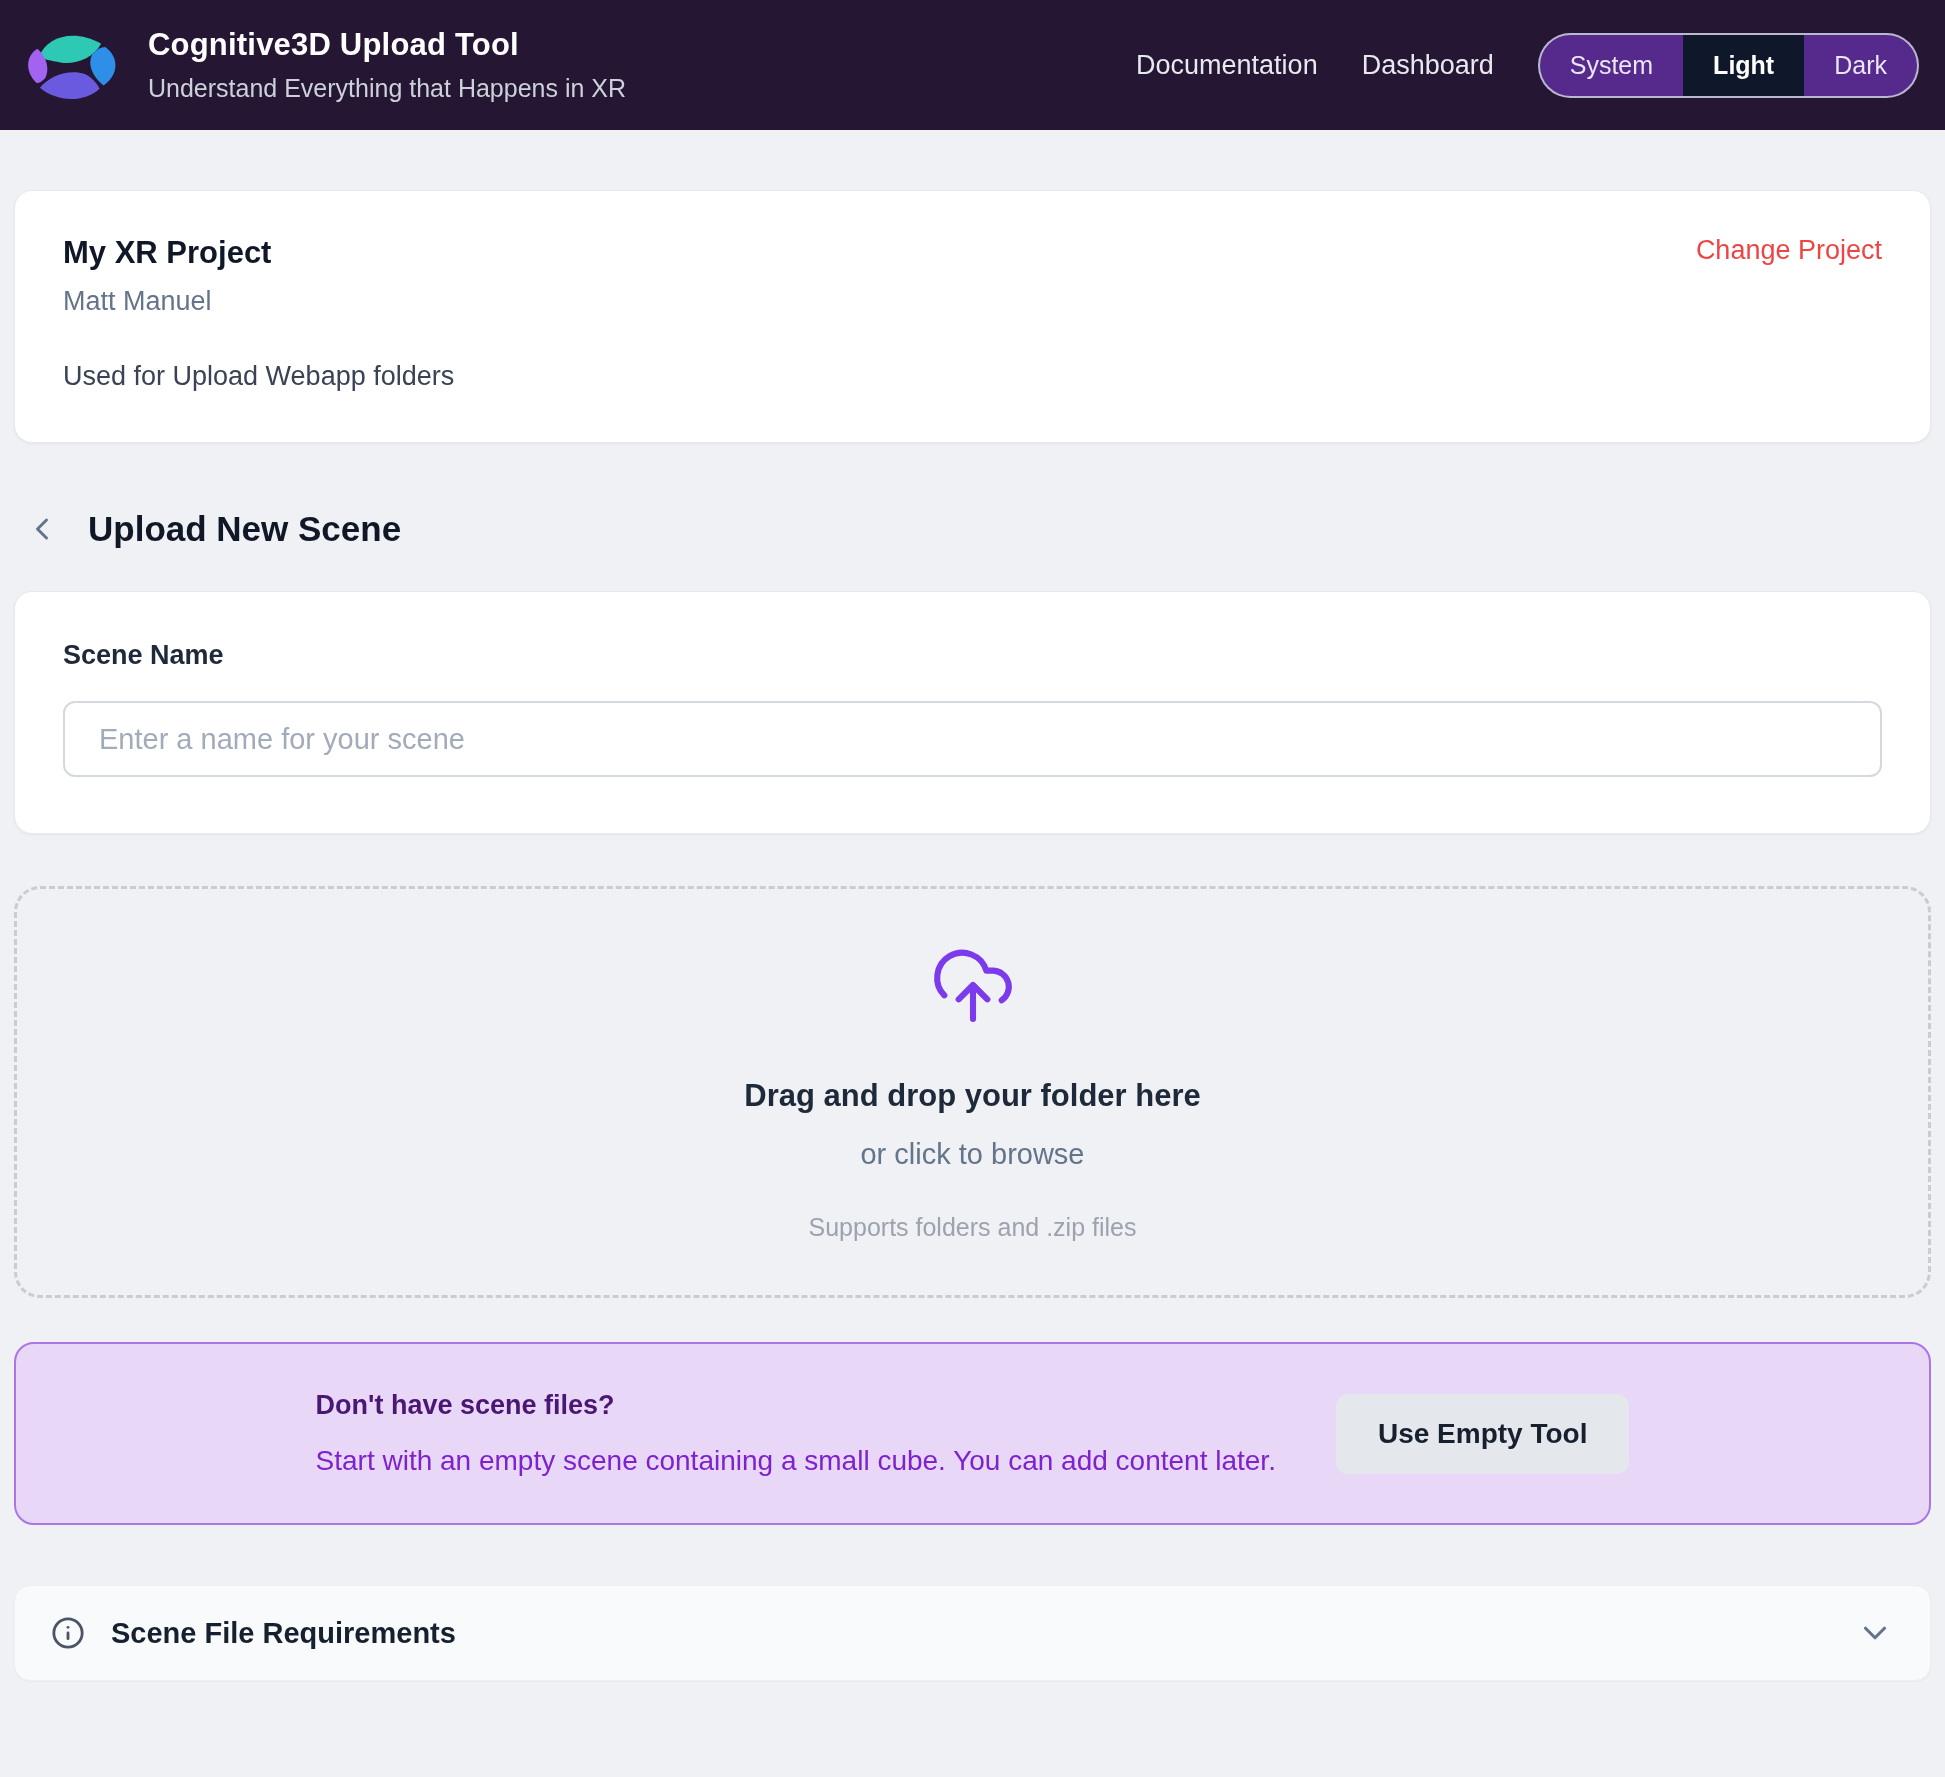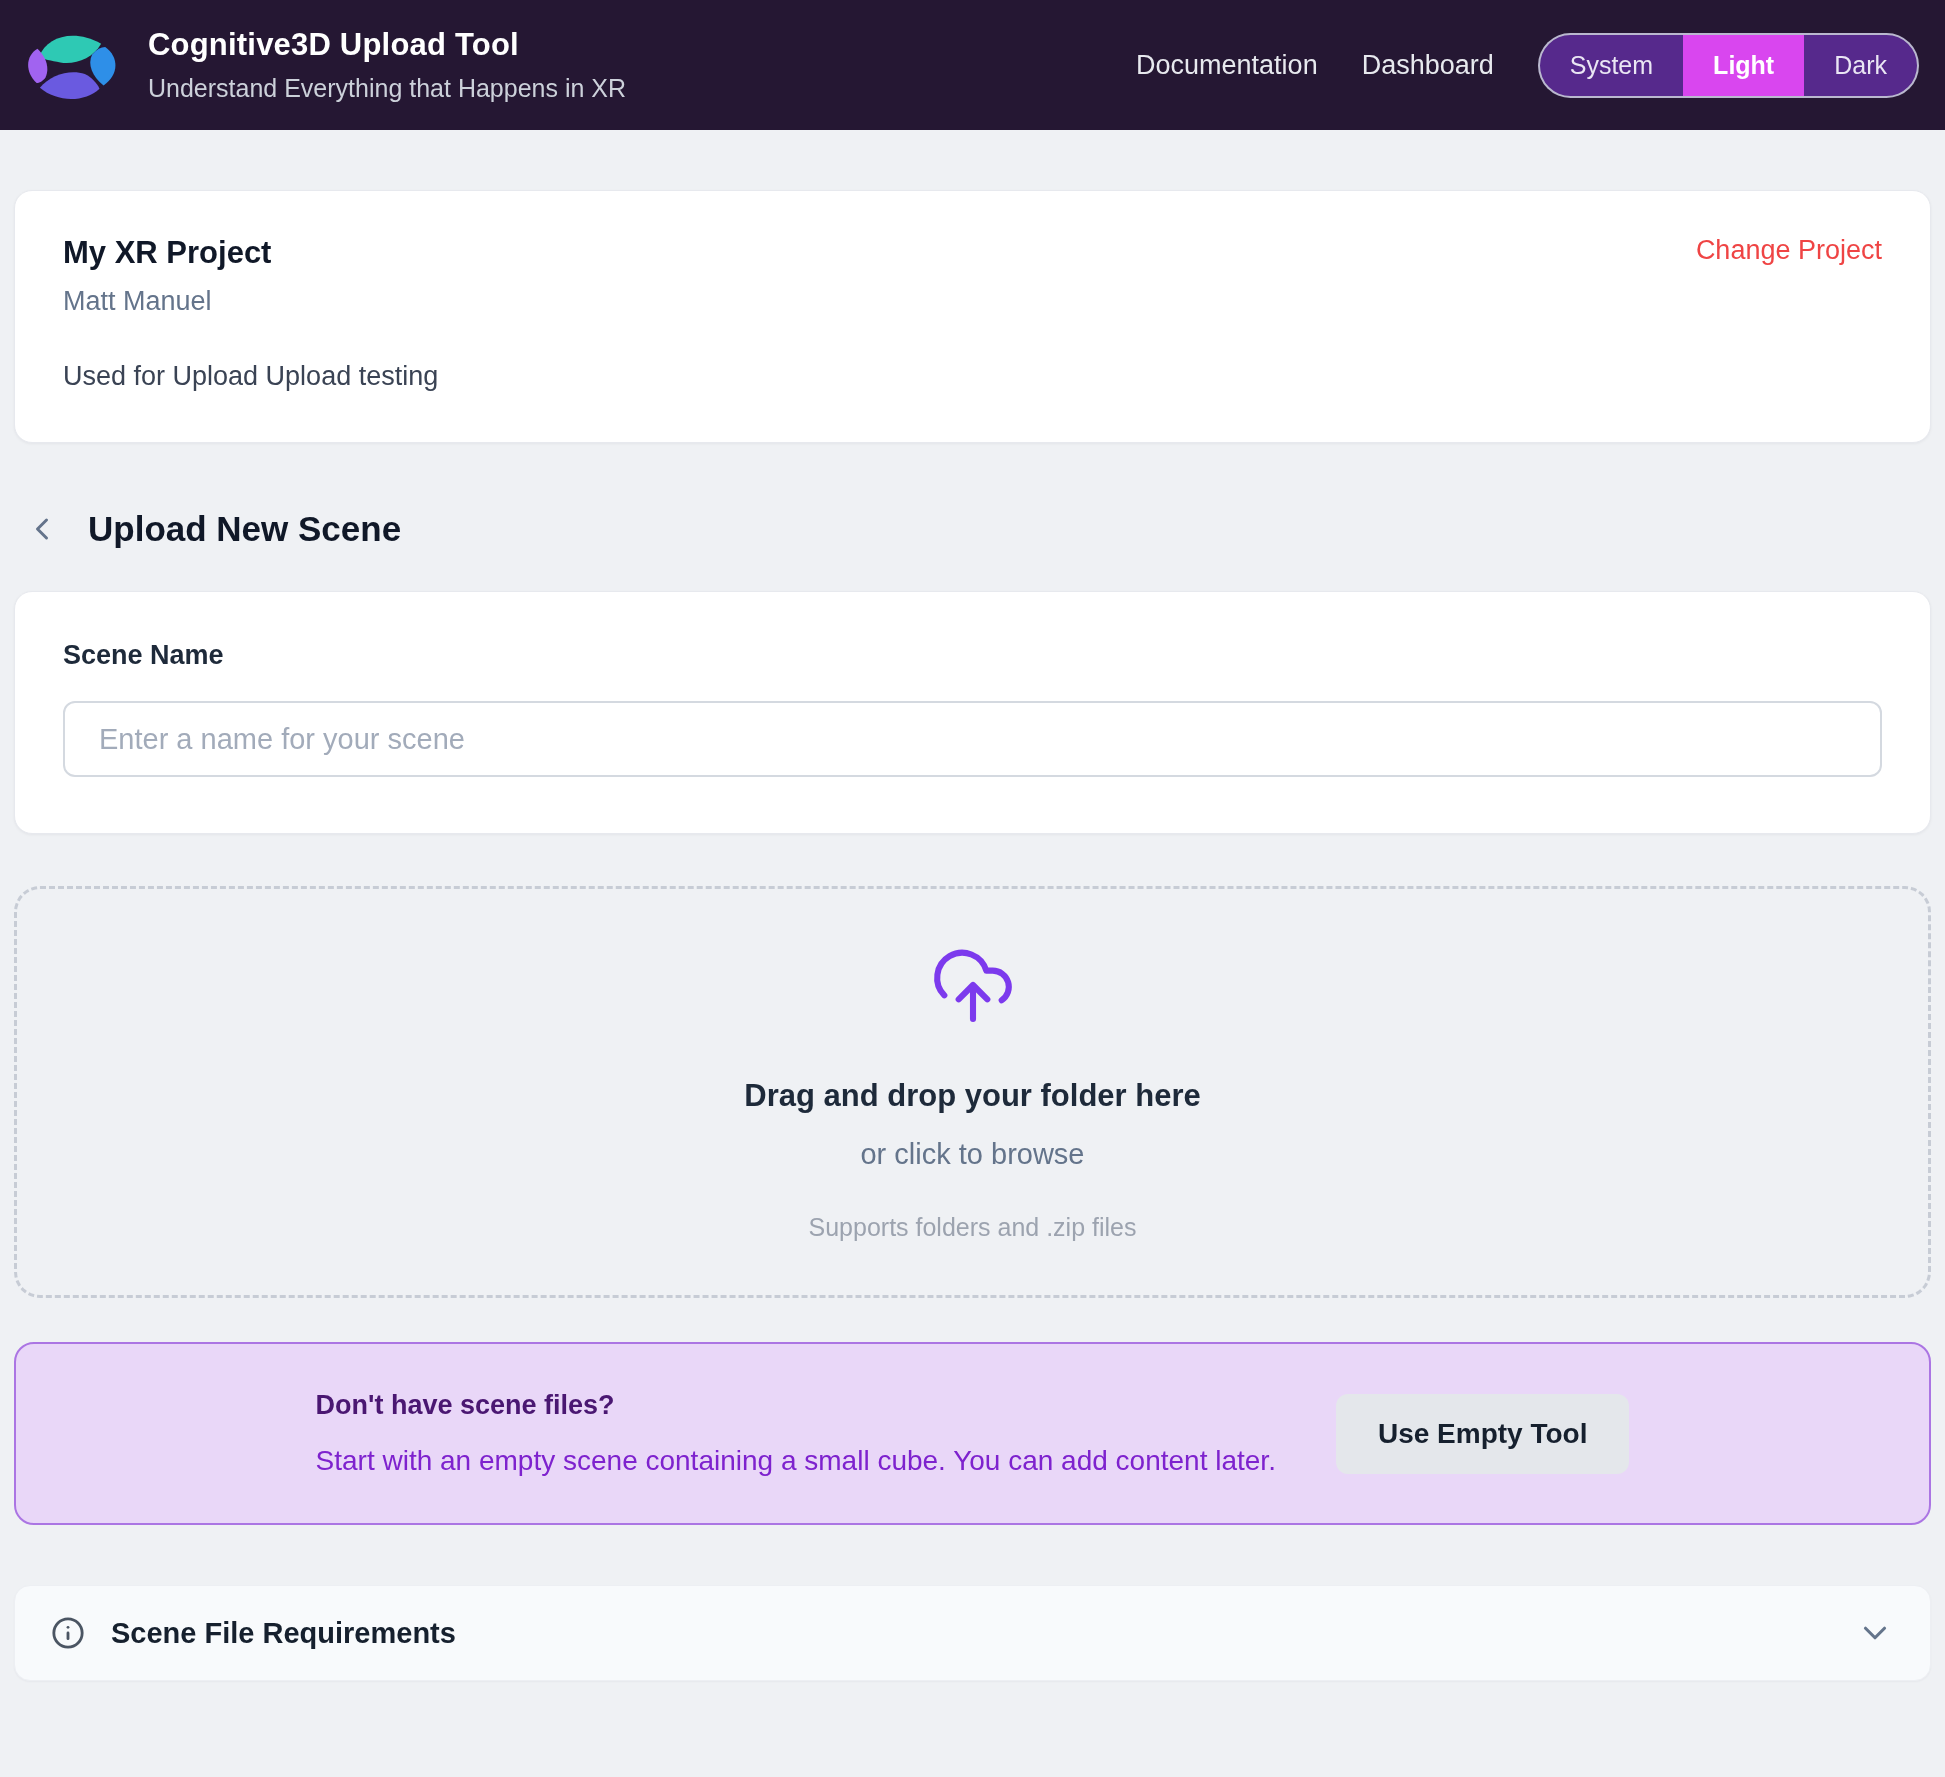--- a/index.html
+++ b/index.html
@@ -26,21 +26,21 @@
   .nav-link { font-size: 27px; color: #e7e9ee; margin-right: 44px; cursor: pointer; white-space: nowrap; }
   .theme-toggle {
     display: flex;
     border: 2px solid rgba(203,209,219,.85);
     border-radius: 999px;
     overflow: hidden;
     background: #56298c;
     flex: none;
   }
   .seg { padding: 16px 30px; font-size: 25px; color: #eae6f4; cursor: pointer; white-space: nowrap; }
-  .seg.active { background: #d946ef; color: #ffffff; font-weight: 600; }
+  .seg.active { background: #0f172a; color: #ffffff; font-weight: 600; }
 
   
   .main { padding: 0 14px; }
   .card {
     background: #ffffff;
     border: 1px solid #e7e9ee;
     border-radius: 18px;
     box-shadow: 0 1px 3px rgba(16,24,40,.05);
   }
 
@@ -159,21 +159,21 @@
 <div class="main">
 
   <div class="card project-card">
     <div class="project-head">
       <div>
         <div class="project-title">My XR Project</div>
         <div class="project-owner">Matt Manuel</div>
       </div>
       <span class="change-project">Change Project</span>
     </div>
-    <div class="project-desc">Used for Upload Upload testing</div>
+    <div class="project-desc">Used for Upload Webapp folders</div>
   </div>
 
   <div class="section-head">
     <span class="back-btn">
       <svg width="36" height="36" viewBox="0 0 24 24" fill="none" stroke="#64748b" stroke-width="2" stroke-linecap="round" stroke-linejoin="round">
         <path d="m15 18-6-6 6-6"></path>
       </svg>
     </span>
     <h2>Upload New Scene</h2>
   </div>

